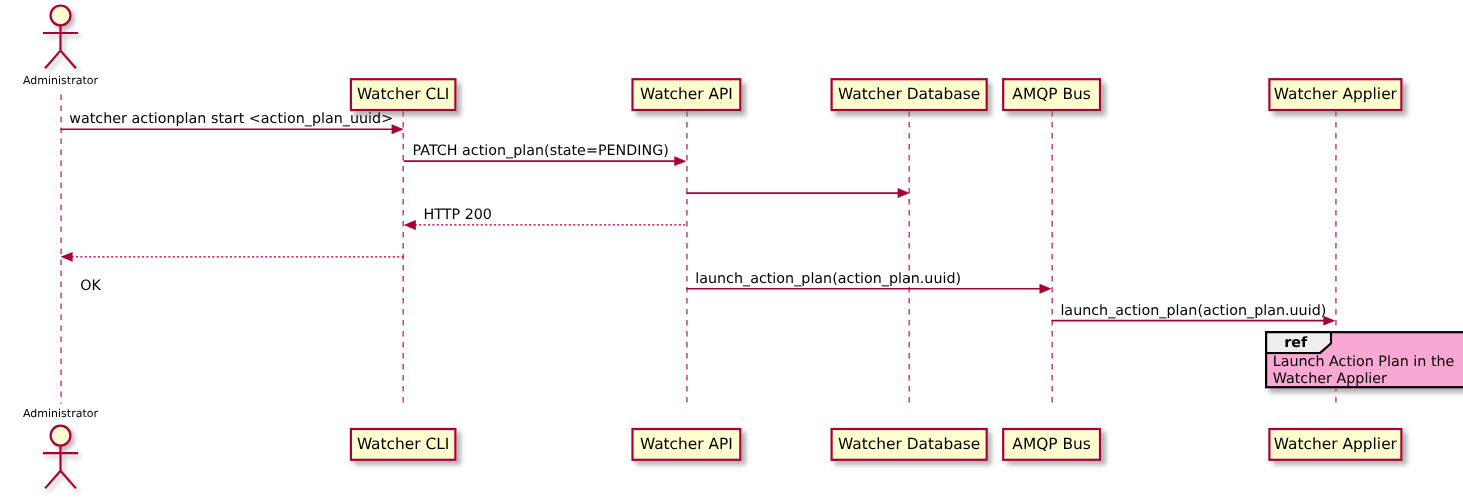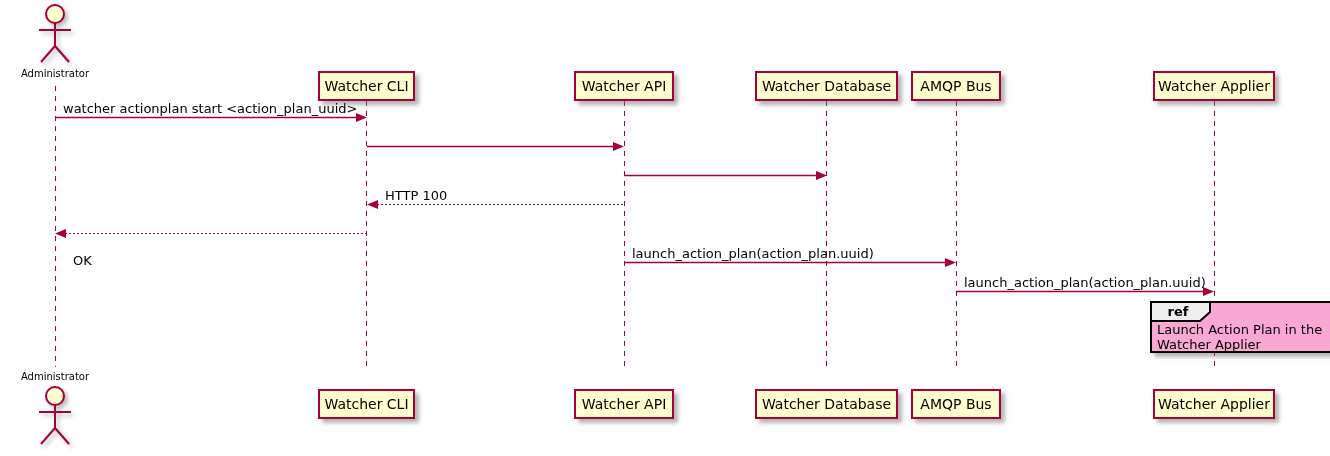--- a/index.html
+++ b/index.html
@@ -146,21 +146,22 @@
   <div class="participant" style="left:911px; top:51px; width:90px;">AMQP Bus</div>
   <div class="participant" style="left:1153px; top:51px; width:122px;">Watcher Applier</div>
 
   <div class="participant" style="left:318px; top:369px; width:97px;">Watcher CLI</div>
   <div class="participant" style="left:574px; top:369px; width:100px;">Watcher API</div>
   <div class="participant" style="left:755px; top:369px; width:143px;">Watcher Database</div>
   <div class="participant" style="left:911px; top:369px; width:90px;">AMQP Bus</div>
   <div class="participant" style="left:1153px; top:369px; width:122px;">Watcher Applier</div>
 
   <div class="msg-label" style="left:63px;  top:101px;">watcher actionplan start &lt;action_plan_uuid&gt;</div>
-  <div class="msg-label" style="left:385px; top:188px;">HTTP 100</div>
+  <div class="msg-label" style="left:375px; top:130px;">PATCH action_plan(state=PENDING)</div>
+  <div class="msg-label" style="left:385px; top:188px;">HTTP 200</div>
   <div class="msg-label" style="left:73px;  top:217px;margin-top:36px;">OK</div>
   <div class="msg-label" style="left:632px; top:246px;">launch_action_plan(action_plan.uuid)</div>
   <div class="msg-label" style="left:964px; top:275px;">launch_action_plan(action_plan.uuid)</div>
 
   <div class="ref-box">
     <svg class="ref-tab" width="62" height="21" viewBox="0 0 62 21">
       <polygon points="1,1 60,1 60,11 50,20 1,20" fill="#EEEEEE" stroke="#000000" stroke-width="2"></polygon>
     </svg>
     <div class="ref-tab-label">ref</div>
     <div class="ref-body">Launch Action Plan in the

